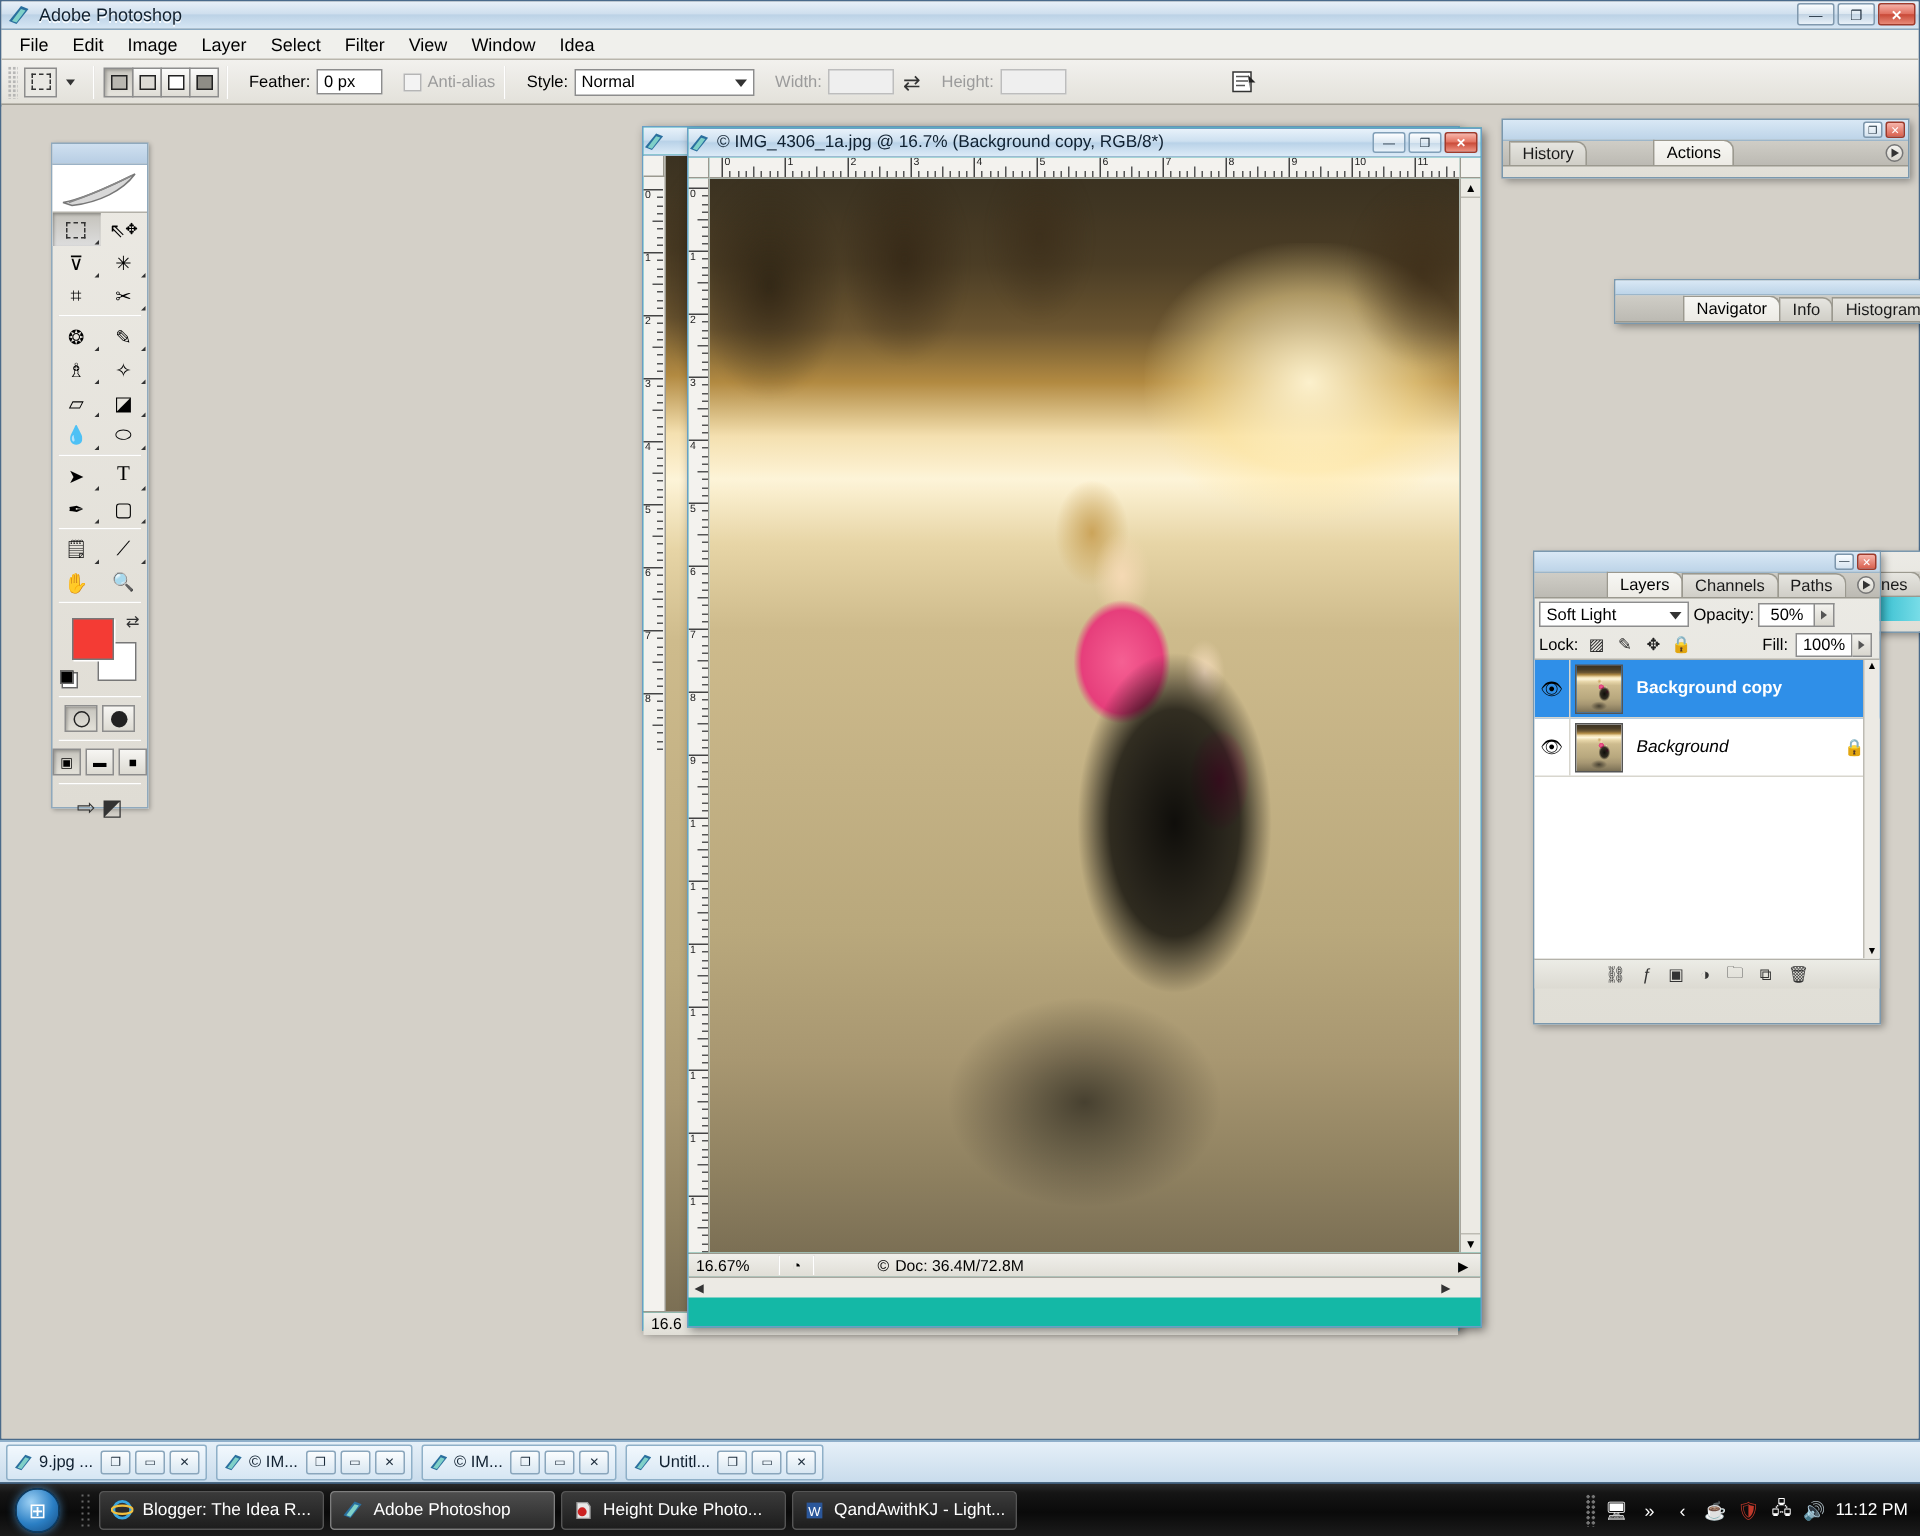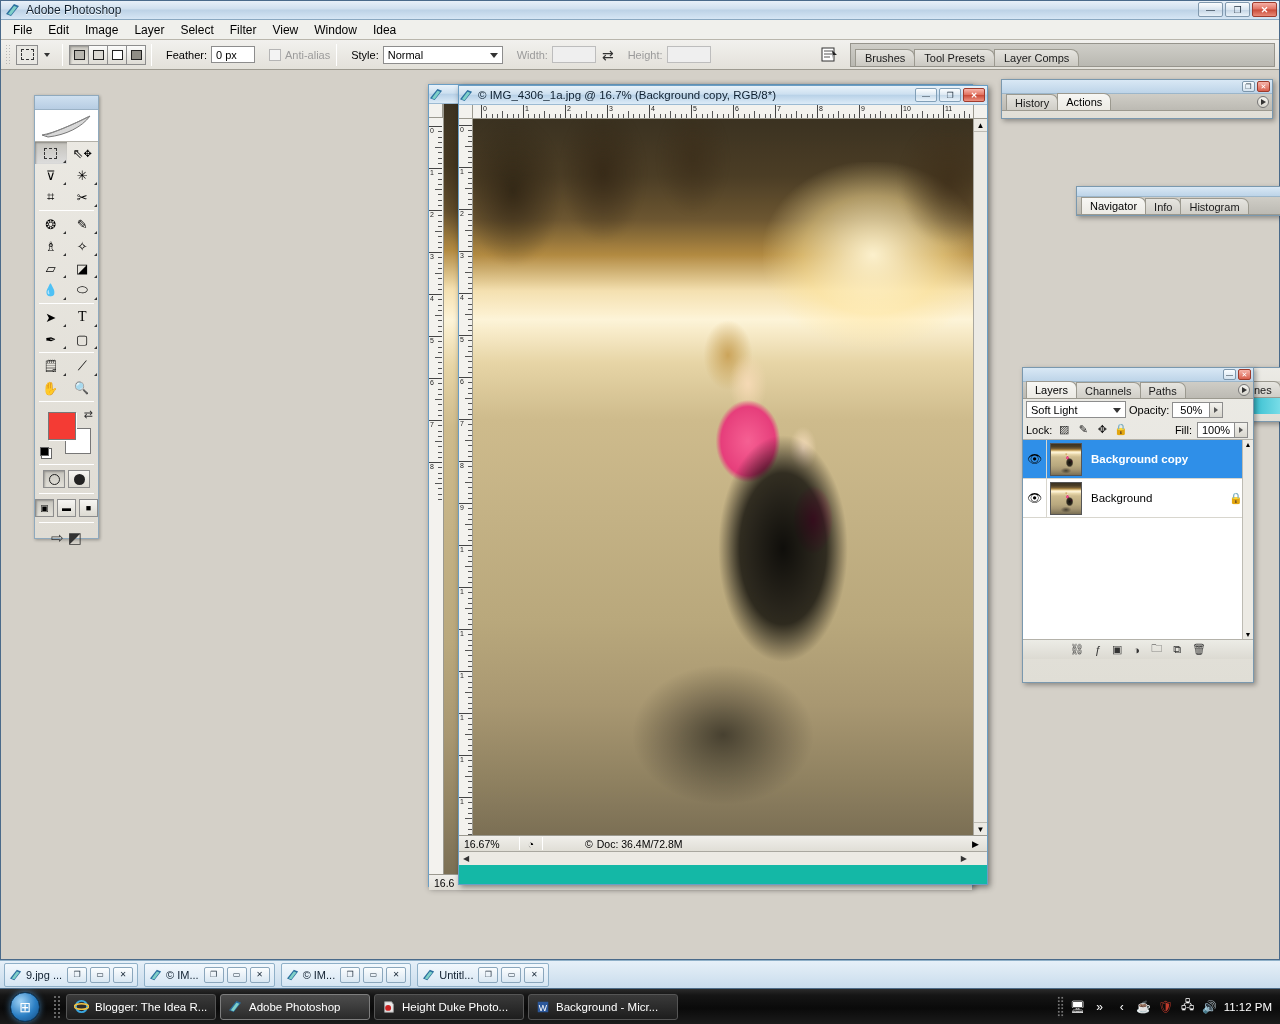--- a/index.html
+++ b/index.html
@@ -220,21 +220,21 @@
   .tabrow {
     height:17px; background:linear-gradient(to bottom,#cfcdc6,#bcbab3);
     display:flex; align-items:flex-end; position:relative; border-bottom:1px solid #9b998f;
   }
   .ptab {
     height:16px; padding:0 8px; font-size:11px; color:#1a1a1a;
     background:linear-gradient(to bottom,#e6e5e0,#d0cec7);
     border:1px solid #9b998f; border-bottom:none; margin-right:-1px;
     border-radius:0 7px 0 0; display:flex;align-items:center;
   }
-  .ptab.active { background:linear-gradient(to bottom,#f7f7f4,#eceae4); height:17px; color:#000;}
+  .ptab.active { background:linear-gradient(to bottom,#f7f7f4,#eceae4); height:17px; color:#000;margin-left:45px;}
   .ptab-menu { position:absolute; right:3px; bottom:2px; width:12px;height:12px;border-radius:50%;
     border:1px solid #777; background:linear-gradient(to bottom,#f4f3ef,#d8d6ce);
     display:flex;align-items:center;justify-content:center;}
   .ptab-menu:after{content:"";width:0;height:0;border-top:3px solid transparent;border-bottom:3px solid transparent;border-left:5px solid #333;}
 
   
   .lp-row1 { height:21px; display:flex; align-items:center; padding:2px 3px; gap:3px;}
   .blend-select {
     width:100px;height:17px;border:1px solid #8d8d8d;background:#fff;font-size:11px;
     display:flex;align-items:center;padding-left:4px;position:relative;color:#000;
@@ -387,26 +387,20 @@
     <span class="swap-icon">⇄</span>
     <span class="opt-label dim">Height:</span>
     <div class="opt-input dim"></div>
 
     <div class="dockbtn">
       <svg width="20" height="20" viewBox="0 0 20 20">
         <rect x="2" y="3" width="12" height="13" fill="#fff" stroke="#333"></rect>
         <path d="M4 6h8M4 9h8M4 12h6" stroke="#555" stroke-width="1"></path>
         <path d="M12 5 L17 10 L13 10 L13 14 Z" fill="#222"></path>
       </svg>
-    </div>
-    <div class="palette-well">
-      <div style="width:4px"></div>
-      <div class="pw-tab">Brushes</div>
-      <div class="pw-tab">Tool Presets</div>
-      <div class="pw-tab">Layer Comps</div>
     </div>
   </div>
 
   <div class="workspace">
 
     <div class="toolbox">
       <div class="tb-head"></div>
       <div class="tb-logo">
         <svg width="58" height="26" viewBox="0 0 58 26">
           <path d="M4 22 C16 20 34 12 52 3 C44 14 28 22 10 24 Z" fill="#d8d8d8" stroke="#777"></path>
@@ -1051,21 +1045,21 @@
           </div>
           <span class="layer-name">Background copy</span>
         </div>
         <div class="layer-row">
           <div class="eye-cell">
             <span style="font-size:12px">👁</span>
           </div>
           <div class="thumb">
             <div class="photo"></div>
           </div>
-          <span class="layer-name" style="">Background</span>
+          <span class="layer-name" style="font-style:italic">Background</span>
           <span class="lock-badge">🔒</span>
         </div>
         <div class="vscroll">
           <div style="text-align:center;font-size:7px;padding-top:1px">▲</div>
           <div style="position:absolute;bottom:1px;left:0;right:0;text-align:center;font-size:7px">▼</div>
         </div>
       </div>
 
       <div class="lp-bottom">
         <span class="lpb-ico">⛓</span>
@@ -1152,21 +1146,21 @@
       <circle cx="7" cy="9" r="3.4" fill="#cc2222"></circle>
     </svg>
     <span>Height Duke Photo...</span>
   </div>
 
   <div class="tb-task">
     <svg width="14" height="14" viewBox="0 0 16 16">
       <rect x="2" y="2" width="12" height="12" fill="#2b579a"></rect>
       <text x="8" y="12" font-size="10" fill="#fff" text-anchor="middle" font-family="Liberation Sans">W</text>
     </svg>
-    <span>Background - Micr...</span>
+    <span>QandAwithKJ - Light...</span>
   </div>
 
   <div class="tray">
     <div class="tray-grip"></div>
     <div class="tray-ico">🖥</div>
     <div class="tray-ico">»</div>
     <div class="tray-ico">‹</div>
     <div class="tray-ico" style="color:#f5a623">☕</div>
     <div class="tray-ico" style="color:#c0392b">🛡</div>
     <div class="tray-ico">🖧</div>

